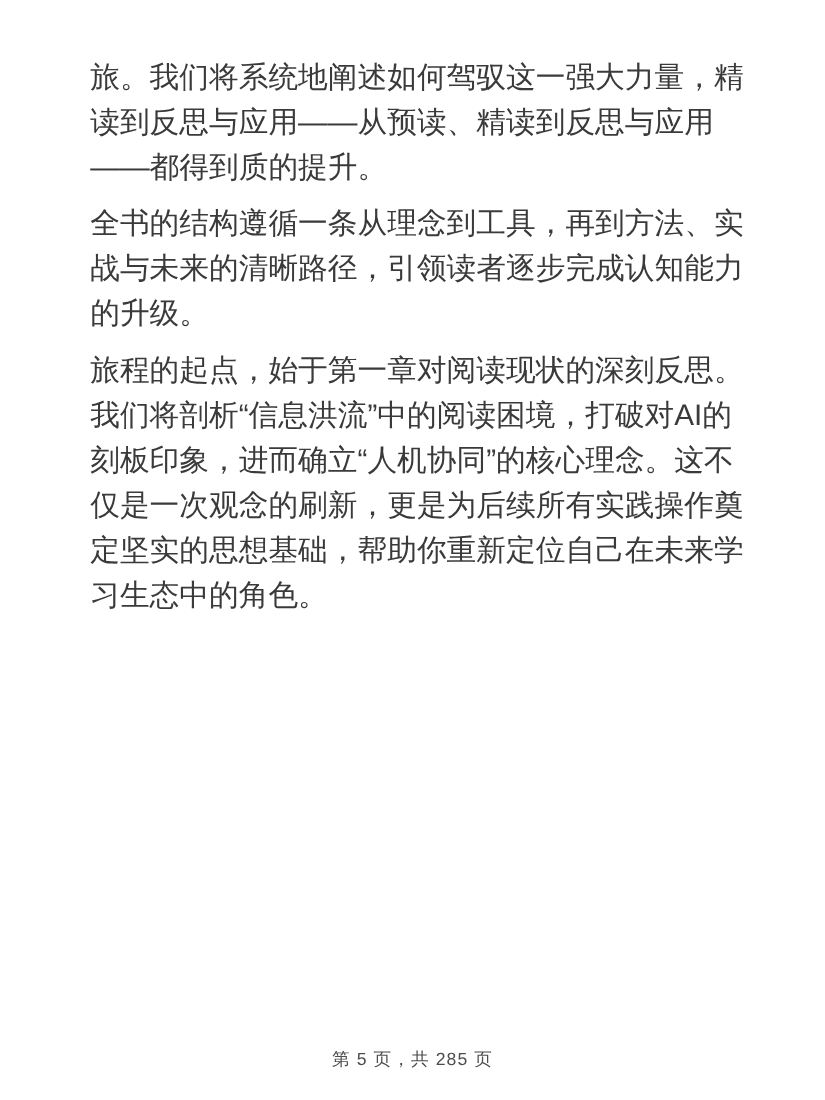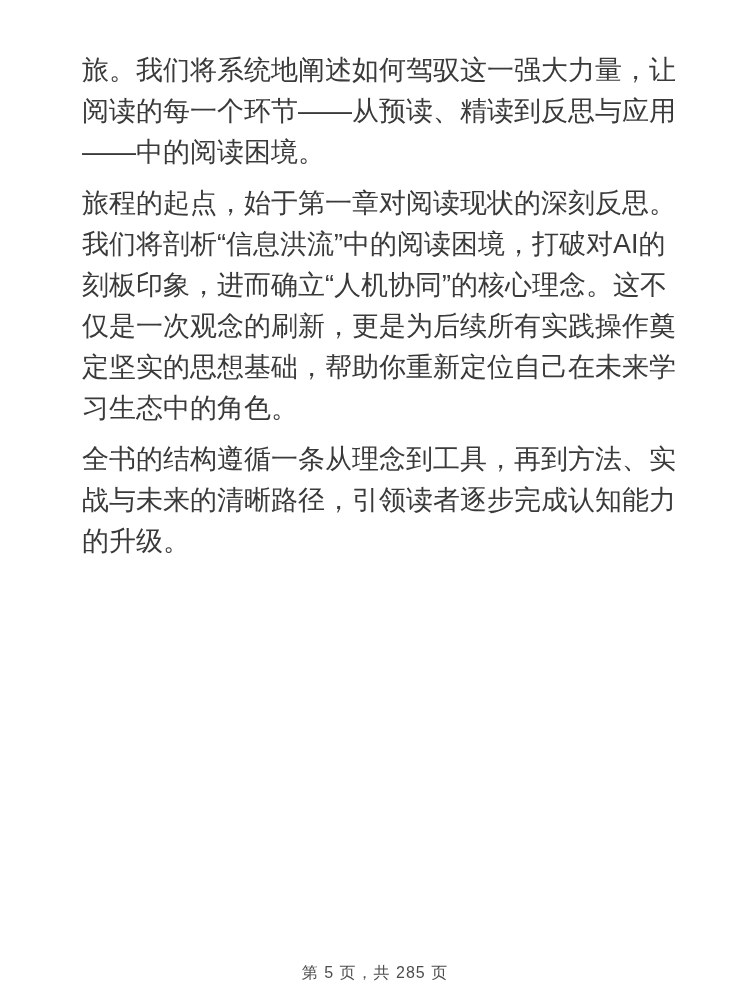--- a/index.html
+++ b/index.html
@@ -27,33 +27,33 @@
       word-break: break-all;
       overflow-wrap: anywhere;
     }
     .content p {
       margin: 0 0 10px 0;
       padding: 0;
     }
     .footer {
       position: absolute;
       left: 0;
-      bottom: 16px;
+      bottom: 26px;
       width: 100%;
       text-align: center;
       color: #4d4d4d;
       font-size: 16px;
       letter-spacing: 1px;
     }
   </style>
 </head>
 <body>
 
 <div class="page">
   <main class="content">
-    <p>旅。我们将系统地阐述如何驾驭这一强大力量，让阅读的每一个环节——从预读、精读到反思与应用——中的阅读困境。</p>
+    <p>旅。我们将系统地阐述如何驾驭这一强大力量，精读到反思与应用——从预读、精读到反思与应用——都得到质的提升。</p>
+    <p>全书的结构遵循一条从理念到工具，再到方法、实战与未来的清晰路径，引领读者逐步完成认知能力的升级。</p>
     <p>旅程的起点，始于第一章对阅读现状的深刻反思。我们将剖析“信息洪流”中的阅读困境，打破对AI的刻板印象，进而确立“人机协同”的核心理念。这不仅是一次观念的刷新，更是为后续所有实践操作奠定坚实的思想基础，帮助你重新定位自己在未来学习生态中的角色。</p>
-    <p>全书的结构遵循一条从理念到工具，再到方法、实战与未来的清晰路径，引领读者逐步完成认知能力的升级。</p>
   </main>
   <footer class="footer">
     <span>第 5 页，共 285 页</span>
   </footer>
 </div>
 
 </body></html>

